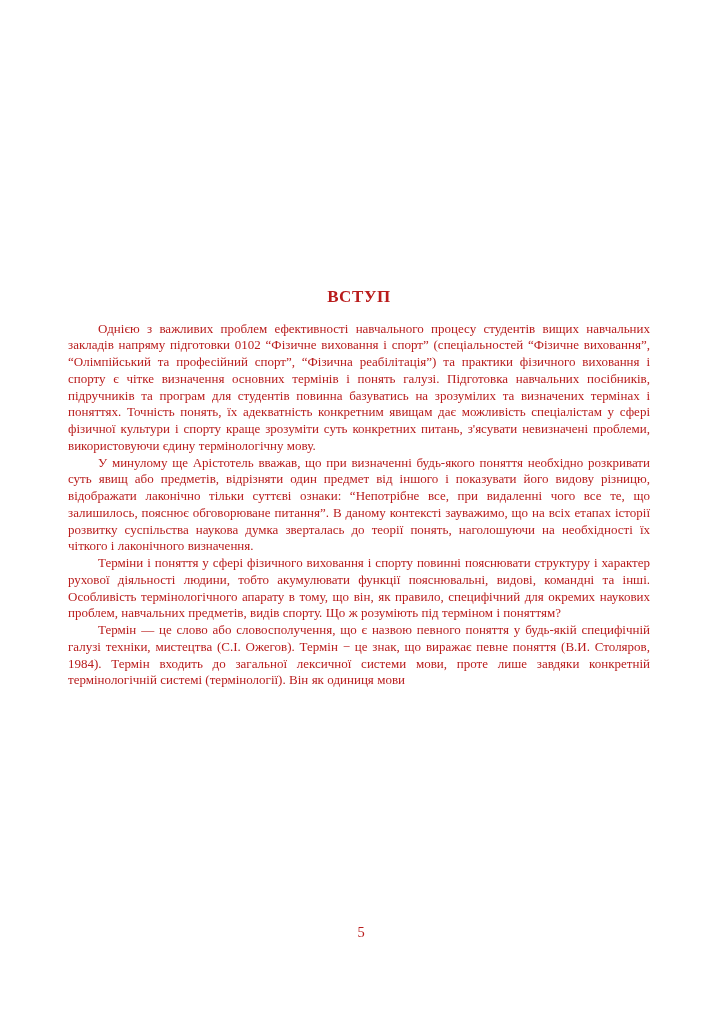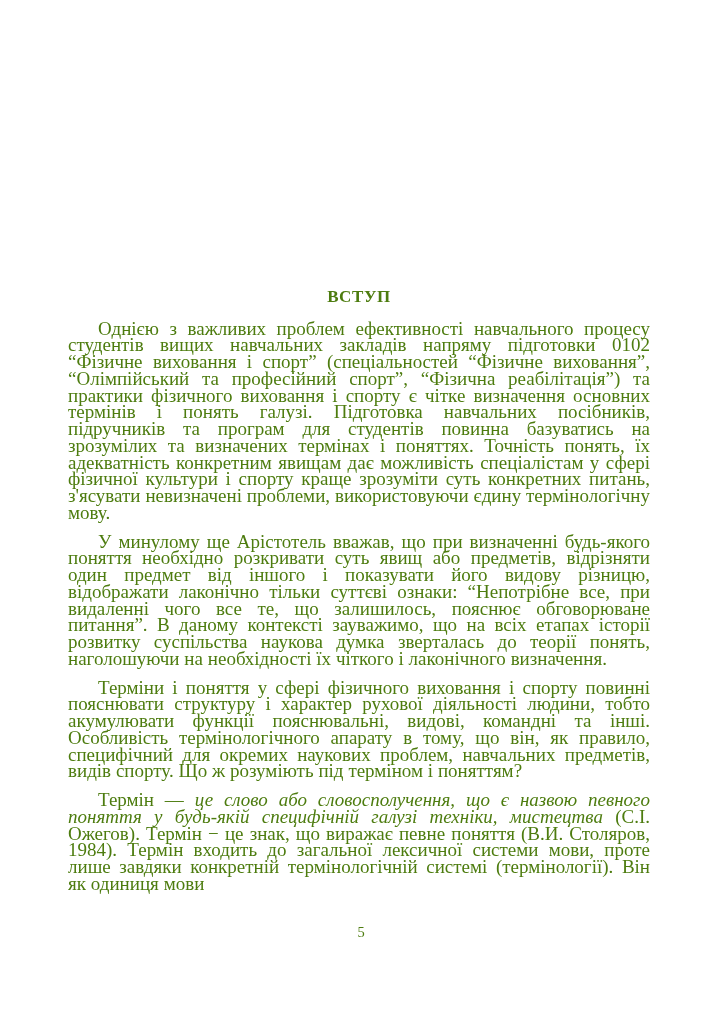--- a/index.html
+++ b/index.html
@@ -8,55 +8,54 @@
     padding: 0;
     background: #ffffff;
   }
   .page {
     position: relative;
     width: 722px;
     height: 1024px;
     background: #ffffff;
     overflow: hidden;
     font-family: "Liberation Serif", "DejaVu Serif", serif;
-    color: #4d7c0f;
+    color: #b91c1c;
     -webkit-font-smoothing: antialiased;
   }
   .content {
     position: absolute;
     left: 68px;
     top: 288px;
     width: 582px;
   }
   .page-heading {
     font-size: 17px;
     font-weight: bold;
     text-align: center;
     letter-spacing: 0.6px;
     margin: 0 0 14px 0;
     line-height: 1.1;
   }
   .para {
     margin: 0;
-    font-size: 19px;
+    font-size: 13px;
     line-height: 16.75px;
     text-align: justify;
     text-justify: inter-word;
     text-indent: 30px;
     hyphens: none;
     word-spacing: 0.1px;
   }
   .para + .para {
-    margin-top: 12px;
+    margin-top: 0;
   }
   .bold-term {
     font-weight: normal;
   }
   .ital {
-    font-style: italic;
   }
   .page-number {
     position: absolute;
     left: 0;
     top: 925px;
     width: 722px;
     text-align: center;
     font-size: 14.5px;
     line-height: 1;
   }

